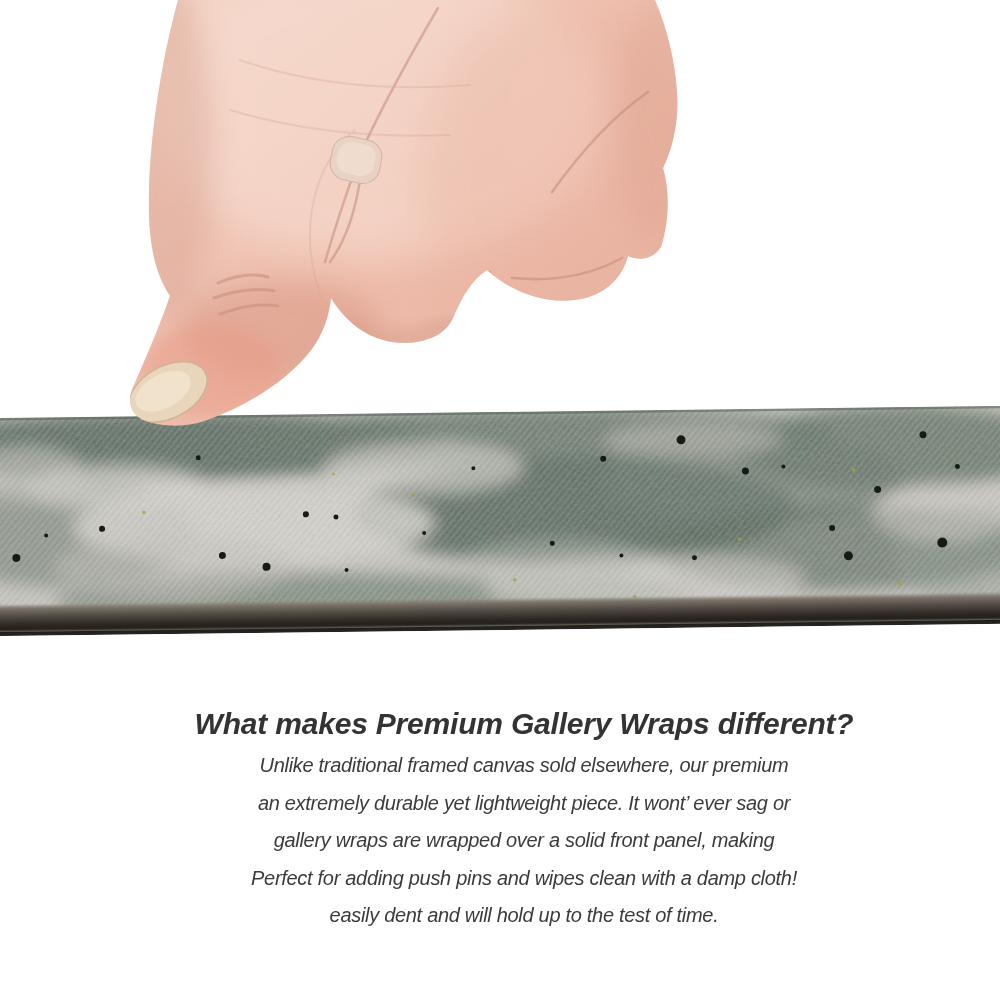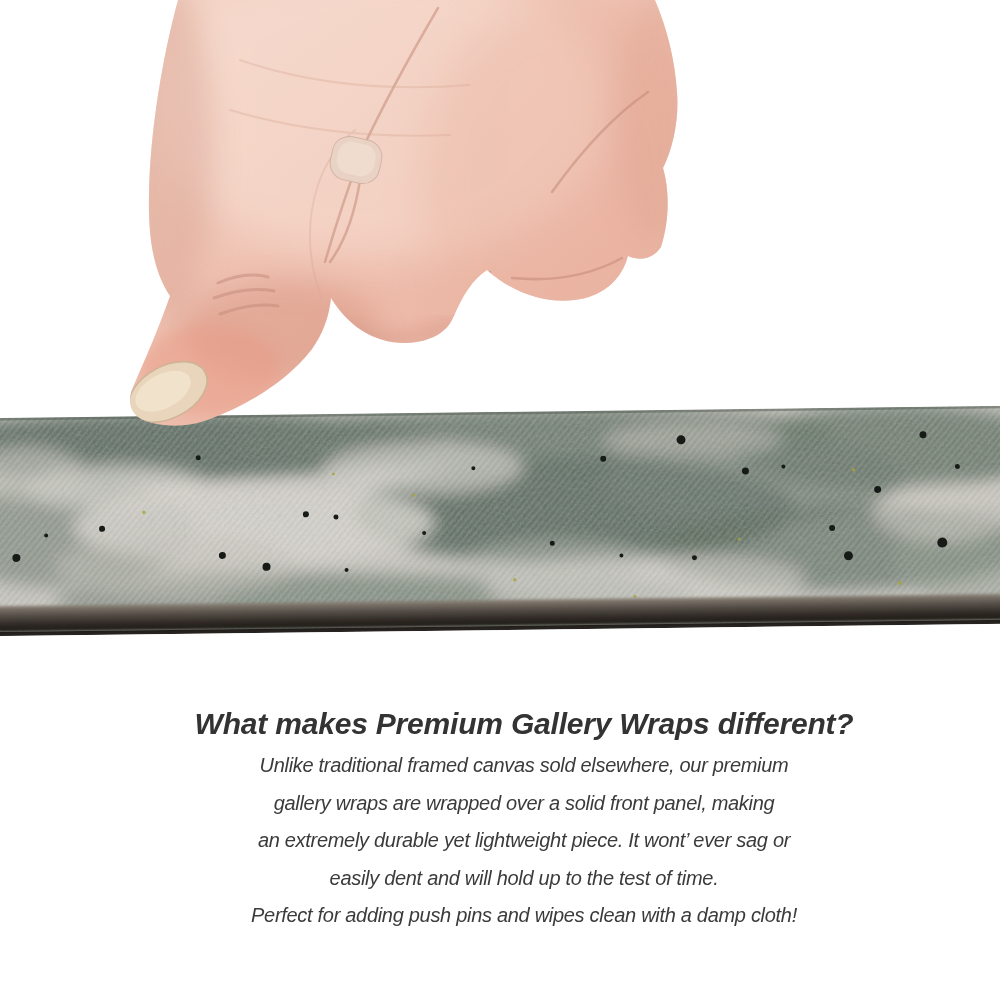--- a/index.html
+++ b/index.html
@@ -232,19 +232,19 @@
       <g transform="rotate(-28 168 392)">
         <ellipse cx="168" cy="392" rx="42" ry="26" fill="#e8d5bb" stroke="#cdb496" stroke-width="1.5"></ellipse>
         <ellipse cx="164" cy="389" rx="30" ry="17" fill="#f2e4cf" opacity="0.85"></ellipse>
       </g>
     </g>
   </svg>
 
   <div class="copy">
     <h1 class="heading">What makes Premium Gallery Wraps different?</h1>
     <div class="line">Unlike traditional framed canvas sold elsewhere, our premium</div>
+    <div class="line">an extremely durable yet lightweight piece. It wont’ ever sag or</div>
     <div class="line">gallery wraps are wrapped over a solid front panel, making</div>
-    <div class="line">an extremely durable yet lightweight piece. It wont’ ever sag or</div>
+    <div class="line">Perfect for adding push pins and wipes clean with a damp cloth!</div>
     <div class="line">easily dent and will hold up to the test of time.</div>
-    <div class="line">Perfect for adding push pins and wipes clean with a damp cloth!</div>
   </div>
 
 </div>
 
 </body></html>

